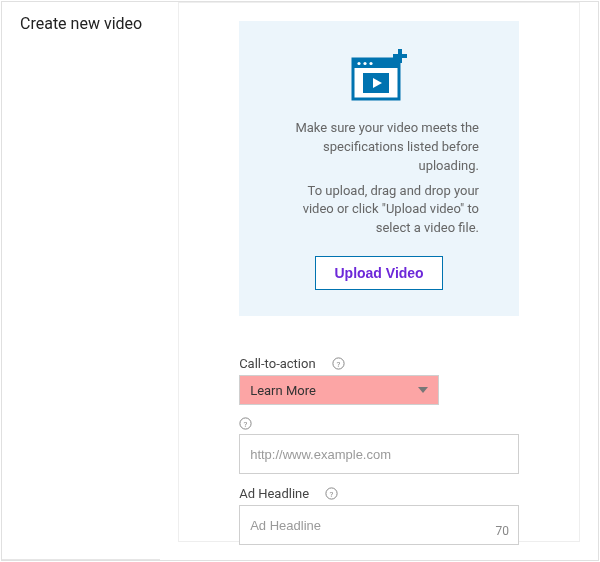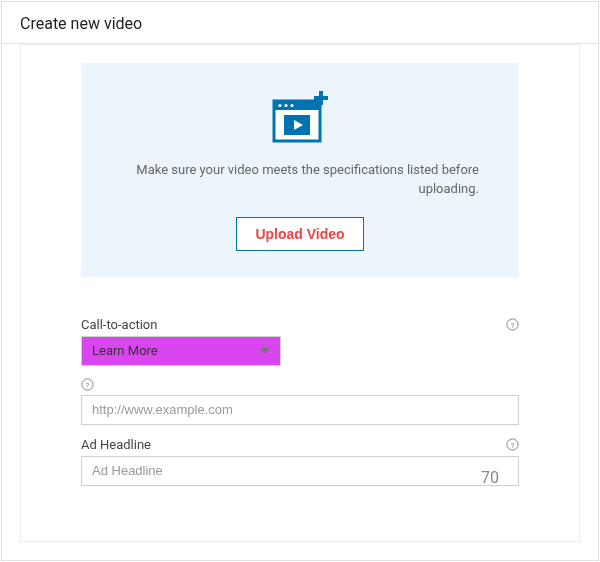--- a/index.html
+++ b/index.html
@@ -11,21 +11,21 @@
     height: 562px;
     overflow: hidden;
   }
   .window {
     border: 1px solid #e0e0e0;
     width: 598px;
     height: 560px;
     margin: 1px;
     background: #fff;
     display: flex;
-    flex-direction: column;
+    flex-direction: row;
   }
   .header {
     padding: 12px 18px 10px 18px;
     border-bottom: 1px solid #e6e6e6;
     font-size: 16px;
     font-weight: 400;
     color: #222;
   }
   .body {
     padding: 0 18px 18px 18px;
@@ -44,79 +44,78 @@
     color: #666;
     font-size: 13px;
     line-height: 1.45;
   }
   .video-icon { margin: 0 auto 10px auto; width: 72px; height: 64px; position: relative; }
   .dz-text { margin: 6px 0; text-align: right; }
   .upload-btn {
     display: inline-block;
     margin-top: 12px;
     border: 1px solid #0073b0;
-    color: #ef4444;
+    color: #6d28d9;
     background: #fff;
     font-weight: 600;
     font-size: 14px;
     padding: 8px 18px;
     cursor: pointer;
   }
   .form { margin-top: 40px; }
   .field-label {
     font-size: 13px;
     color: #444;
     margin-bottom: 4px;
     display: flex;
     align-items: center;
-    gap: 2px;
-    justify-content: space-between;
+    gap: 16px;
   }
   .help-icon {
     width: 13px; height: 13px;
     display: inline-flex;
   }
   .select {
     width: 200px;
     height: 30px;
     border: 1px solid #cfcfcf;
-    background: #d946ef;
+    background: #fca5a5;
     display: flex;
     align-items: center;
     justify-content: space-between;
     padding: 0 10px;
     font-size: 13px;
     color: #333;
     margin-bottom: 12px;
     cursor: pointer;
   }
   .caret {
     width: 0; height: 0;
     border-left: 5px solid transparent;
     border-right: 5px solid transparent;
     border-top: 6px solid #777;
   }
   .text-input {
     width: 100%;
-    height: 30px;
+    height: 40px;
     border: 1px solid #cfcfcf;
     background: #fff;
     font-size: 13px;
     color: #333;
     padding: 0 10px;
     margin-bottom: 12px;
   }
   .text-input::placeholder { color: #9a9a9a; }
   .headline-wrap { position: relative; }
   .char-count {
     position: absolute;
-    right: 20px;
+    right: 10px;
     top: 50%;
     transform: translateY(-50%);
-    font-size: 16px;
+    font-size: 12px;
     color: #888;
     pointer-events: none;
   }
   .headline-input { padding-right: 40px; }
 </style>
 </head>
 <body>
 
 <div class="window">
 
@@ -133,20 +132,21 @@
             <circle cx="16" cy="18.5" r="1.6" fill="#ffffff"></circle>
             <circle cx="22" cy="18.5" r="1.6" fill="#ffffff"></circle>
             <circle cx="28" cy="18.5" r="1.6" fill="#ffffff"></circle>
             <rect x="20" y="28" width="26" height="20" fill="#0073b0"></rect>
             <polygon points="30,33 30,43 39,38" fill="#ffffff"></polygon>
             <rect x="55" y="4" width="4" height="14" fill="#0073b0"></rect>
             <rect x="50" y="9" width="14" height="4" fill="#0073b0"></rect>
           </svg>
         </div>
         <div class="dz-text">Make sure your video meets the specifications listed before uploading.</div>
+        <div class="dz-text">To upload, drag and drop your video or click "Upload video" to select a video file.</div>
         <button class="upload-btn">Upload Video</button>
       </div>
 
       <div class="form">
 
         <div class="field-label">
           <span>Call-to-action</span>
           <span class="help-icon">
             <svg width="13" height="13" viewBox="0 0 13 13">
                 <circle cx="6.5" cy="6.5" r="5.6" fill="none" stroke="#888" stroke-width="1"></circle>

